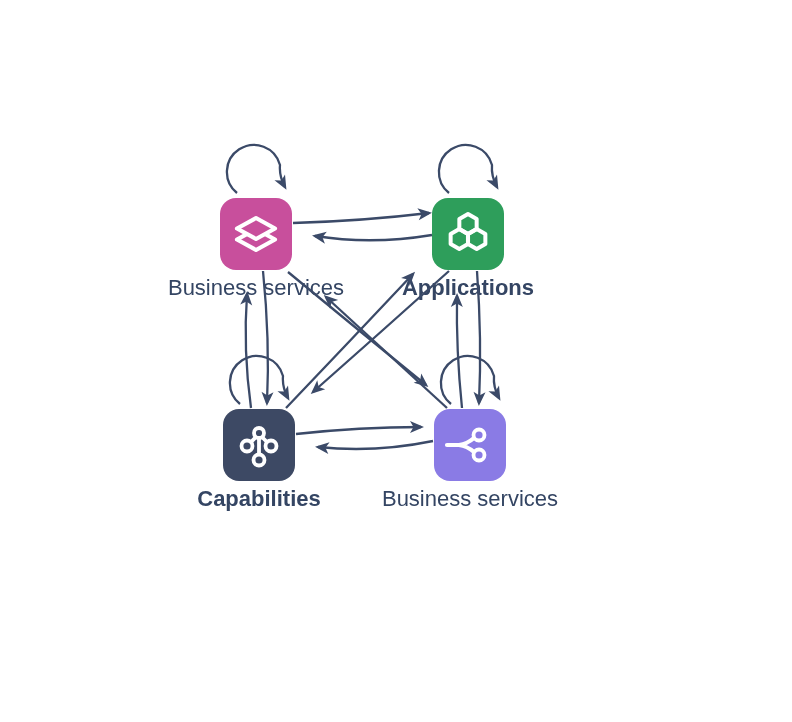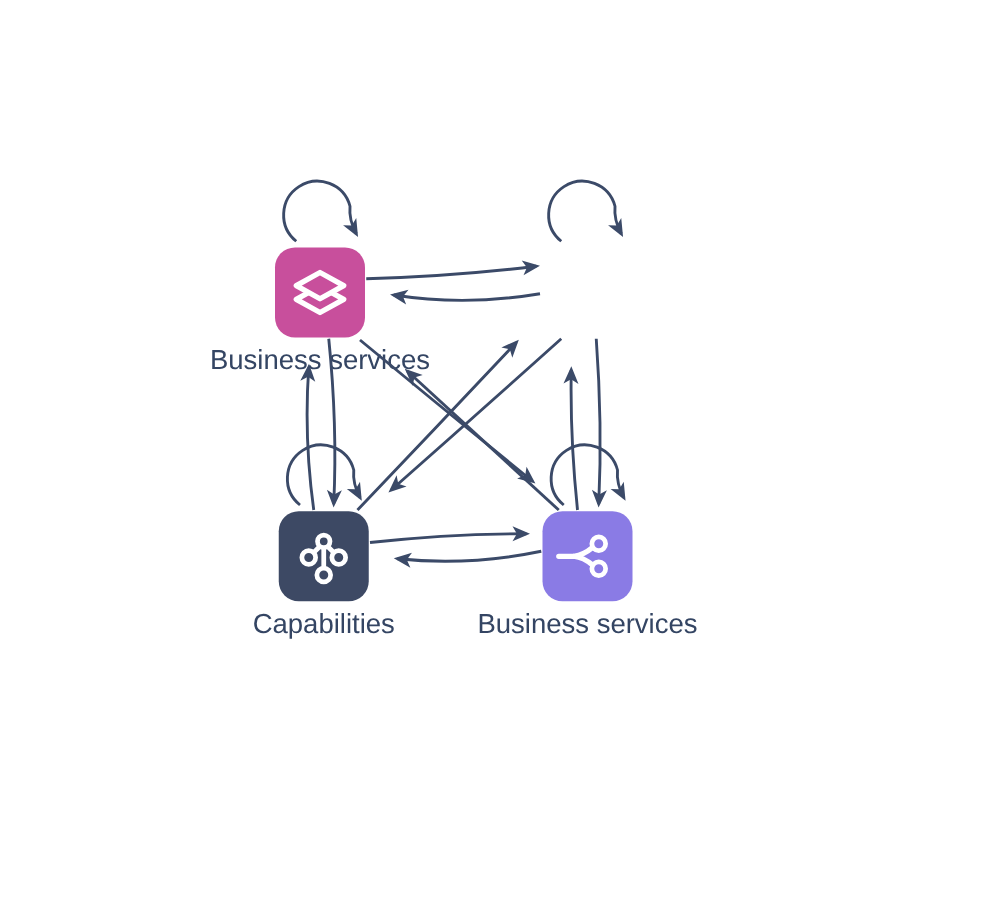--- a/index.html
+++ b/index.html
@@ -91,32 +91,42 @@
   <div class="node n-bs">
     <div class="icon-box" style="background: rgb(200, 79, 156); color: rgb(200, 79, 156);">
       <svg width="72" height="72" viewBox="0 0 72 72">
         <polygon points="36,31 55,41.5 36,52 17,41.5" fill="none" stroke="#ffffff" stroke-width="4.2" stroke-linejoin="round"></polygon>
         <polygon points="36,20 55,30.5 36,41 17,30.5" fill="currentColor" stroke="#ffffff" stroke-width="4.2" stroke-linejoin="round"></polygon>
       </svg>
     </div>
     <div class="node-label" style="font-weight: 400;">Business services</div>
   </div>
 
+  <div class="node n-app">
+    <div class="icon-box" style="background: rgb(46, 158, 91); color: rgb(46, 158, 91);">
+      <svg width="72" height="72" viewBox="0 0 72 72">
+        <polygon points="27.3,31 35.96,36 35.96,46 27.3,51 18.64,46 18.64,36" fill="none" stroke="#ffffff" stroke-width="4" stroke-linejoin="round"></polygon>
+        <polygon points="44.7,31 53.36,36 53.36,46 44.7,51 36.04,46 36.04,36" fill="none" stroke="#ffffff" stroke-width="4" stroke-linejoin="round"></polygon>
+        <polygon points="36,16 44.66,21 44.66,31 36,36 27.34,31 27.34,21" fill="none" stroke="#ffffff" stroke-width="4" stroke-linejoin="round"></polygon>
+      </svg>
+    </div>
+    <div class="node-label" style="font-weight: 700;">Applications</div>
+  </div>
 
   <div class="node n-cap">
     <div class="icon-box" style="background: rgb(61, 73, 100); color: rgb(61, 73, 100);">
       <svg width="72" height="72" viewBox="0 0 72 72">
         <path d="M36 25 L24 37 M36 25 L48 37 M36 25 L36 51" fill="none" stroke="#ffffff" stroke-width="3.8"></path>
         <circle cx="36" cy="24" r="5" fill="currentColor" stroke="#ffffff" stroke-width="3.8"></circle>
         <circle cx="24" cy="37" r="5.5" fill="currentColor" stroke="#ffffff" stroke-width="3.8"></circle>
         <circle cx="48" cy="37" r="5.5" fill="currentColor" stroke="#ffffff" stroke-width="3.8"></circle>
         <circle cx="36" cy="51" r="5.5" fill="currentColor" stroke="#ffffff" stroke-width="3.8"></circle>
       </svg>
     </div>
-    <div class="node-label" style="font-weight: 400;">Capabilities</div>
+    <div class="node-label" style="font-weight: 700;">Capabilities</div>
   </div>
 
   <div class="node n-sw">
     <div class="icon-box" style="background: rgb(138, 123, 229); color: rgb(138, 123, 229);">
       <svg width="72" height="72" viewBox="0 0 72 72">
         <path d="M13 36 L25 36 M25 36 Q33 35 40 29 M25 36 Q33 37 40 43" fill="none" stroke="#ffffff" stroke-width="4.2" stroke-linecap="round"></path>
         <circle cx="45" cy="26" r="5.5" fill="currentColor" stroke="#ffffff" stroke-width="3.8"></circle>
         <circle cx="45" cy="46" r="5.5" fill="currentColor" stroke="#ffffff" stroke-width="3.8"></circle>
       </svg>
     </div>

